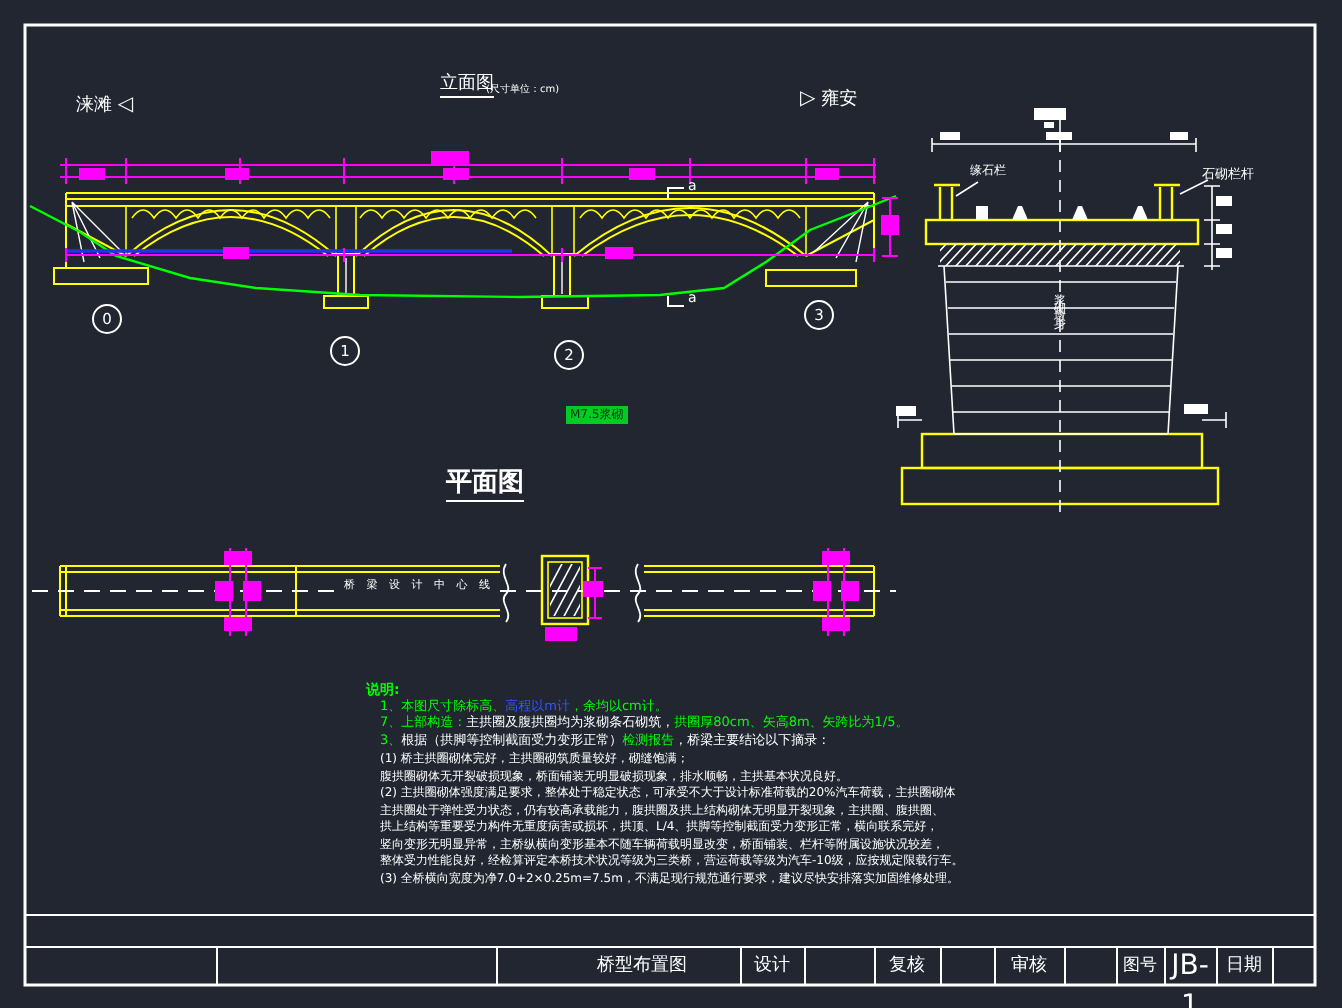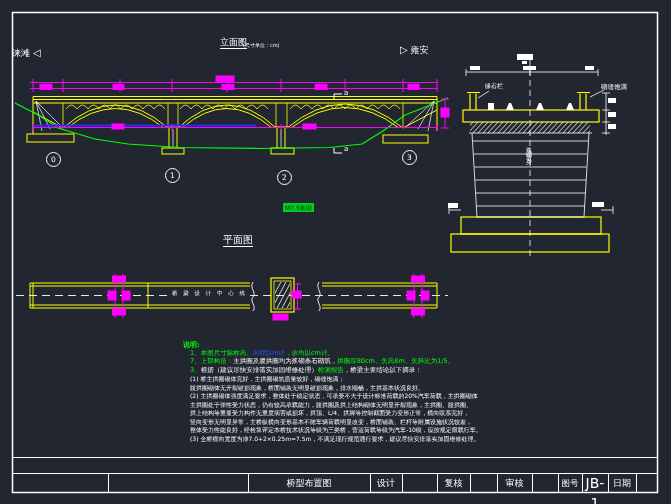--- a/index.html
+++ b/index.html
@@ -154,66 +154,66 @@
       <path fill="none" d="M297.5,284 V309 M294,284 H301 M294,309 H301"></path>
       <rect x="292" y="291" width="9" height="7"></rect>
       <rect x="273" y="314" width="15" height="6"></rect>
     </g>
   </svg>
 
 
   <div class="t w" style="left:220px;top:38px;font-size:9px;font-weight:normal"><span class="underline">立面图</span></div>
   <div class="t w" style="left:243px;top:43px;font-size:5px">(尺寸单位：cm)</div>
 
-  <div class="t w" style="left:12px;top:48px;font-size:9px">
+  <div class="t w" style="left:38px;top:48px;font-size:9px">
     <span>涞滩</span>
     <span style="font-size:10px">◁</span>
   </div>
   <div class="t w" style="left:400px;top:45px;font-size:9px">
     <span style="font-size:10px">▷</span>
     <span>雍安</span>
   </div>
 
   <div class="axis-circle" style="left:46px;top:152px">0</div>
   <div class="axis-circle" style="left:165px;top:168px">1</div>
   <div class="axis-circle" style="left:277px;top:170px">2</div>
   <div class="axis-circle" style="left:402px;top:150px">3</div>
 
   <div class="t w" style="left:344px;top:90px;font-size:7px">a</div>
   <div class="t w" style="left:344px;top:146px;font-size:7px">a</div>
 
   <div class="green-box" style="left:283px;top:203px">M7.5浆砌</div>
 
   <div class="t w" style="left:485px;top:83px;font-size:6px">缘石栏</div>
-  <div class="t w" style="left:601px;top:84px;font-size:6.5px">砌缝饱满</div>
+  <div class="t w" style="left:601px;top:84px;font-size:6.5px">石砌栏杆</div>
   <div class="vert-text" style="left:524px;top:142px">浆砌墩身</div>
 
-  <div class="t w" style="left:223px;top:235px;font-size:10px;font-weight:normal"><span class="underline">平面图</span></div>
+  <div class="t w" style="left:223px;top:235px;font-size:13px;font-weight:bold"><span class="underline">平面图</span></div>
   <div class="t w mask" style="left:170px;top:291px;font-size:5.5px;letter-spacing:2px">桥 梁 设 计 中 心 线</div>
 
   <div class="note-line g" style="left:183px;top:340px;font-size:7px;font-weight:bold">说明:</div>
   <div class="note-line" style="left:190px;top:348.5px;font-size:6.5px">
     <span class="g">1、本图尺寸除标高、</span><span class="b">高程以m计</span><span class="g">，余均以cm计。</span>
   </div>
   <div class="note-line" style="left:190px;top:357px;font-size:6.5px">
     <span class="g">7、上部构造：</span><span class="w">主拱圈及腹拱圈均为浆砌条石砌筑，</span><span class="g">拱圈厚80cm、矢高8m、矢跨比为1/5。</span>
   </div>
   <div class="note-line" style="left:190px;top:365.5px;font-size:6.5px">
-    <span class="g">3、</span><span class="w">根据（建议尽快安排落实加固维修处理）</span><span class="g">检测报告</span><span class="w">，桥梁主要结论以下摘录：</span>
+    <span class="g">3、</span><span class="w">根据（拱脚等控制截面受力变形正常）</span><span class="g">检测报告</span><span class="w">，桥梁主要结论以下摘录：</span>
   </div>
   <div class="note-line w" style="left:190px;top:375px">(1) 桥主拱圈砌体完好，主拱圈砌筑质量较好，砌缝饱满；</div>
   <div class="note-line w" style="left:190px;top:383.5px">腹拱圈砌体无开裂破损现象，桥面铺装无明显破损现象，排水顺畅，主拱基本状况良好。</div>
   <div class="note-line w" style="left:190px;top:392px">(2) 主拱圈砌体强度满足要求，整体处于稳定状态，可承受不大于设计标准荷载的20%汽车荷载，主拱圈砌体</div>
   <div class="note-line w" style="left:190px;top:400.5px">主拱圈处于弹性受力状态，仍有较高承载能力，腹拱圈及拱上结构砌体无明显开裂现象，主拱圈、腹拱圈、</div>
   <div class="note-line w" style="left:190px;top:409px">拱上结构等重要受力构件无重度病害或损坏，拱顶、L/4、拱脚等控制截面受力变形正常，横向联系完好，</div>
   <div class="note-line w" style="left:190px;top:417.5px">竖向变形无明显异常，主桥纵横向变形基本不随车辆荷载明显改变，桥面铺装、栏杆等附属设施状况较差，</div>
   <div class="note-line w" style="left:190px;top:426px">整体受力性能良好，经检算评定本桥技术状况等级为三类桥，营运荷载等级为汽车-10级，应按规定限载行车。</div>
   <div class="note-line w" style="left:190px;top:434.5px">(3) 全桥横向宽度为净7.0+2×0.25m=7.5m，不满足现行规范通行要求，建议尽快安排落实加固维修处理。</div>
 
-  <div class="tb-cell" style="left:248px;width:122px">桥型布置图</div>
+  <div class="tb-cell" style="left:260px;width:122px">桥型布置图</div>
   <div class="tb-cell" style="left:370px;width:32px">设计</div>
   <div class="tb-cell" style="left:437px;width:33px">复核</div>
   <div class="tb-cell" style="left:497px;width:35px">审核</div>
   <div class="tb-cell" style="left:558px;width:24px;font-size:8.5px">图号</div>
   <div class="tb-cell" style="left:582px;width:26px;font-size:14px">JB-1</div>
   <div class="tb-cell" style="left:608px;width:28px">日期</div>
 
 </div>
 
 </body></html>

